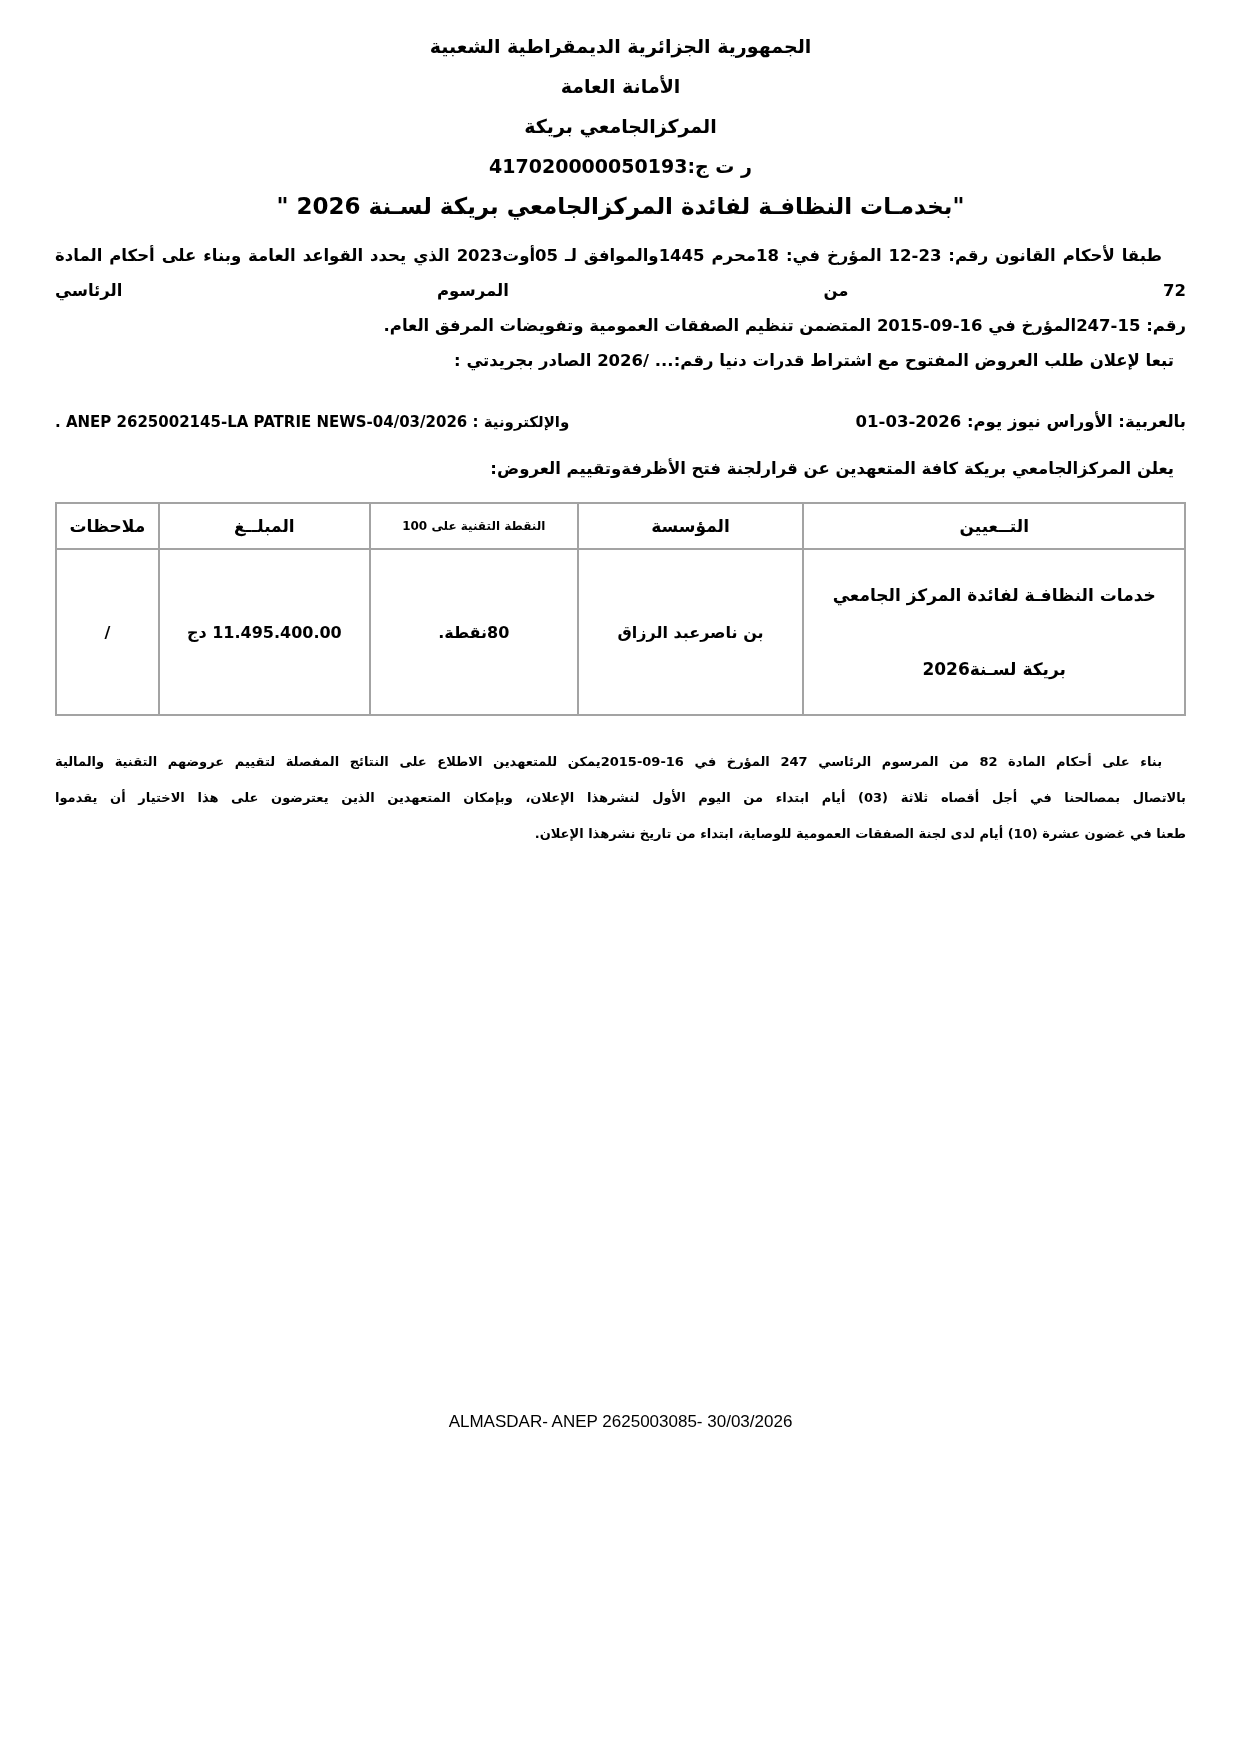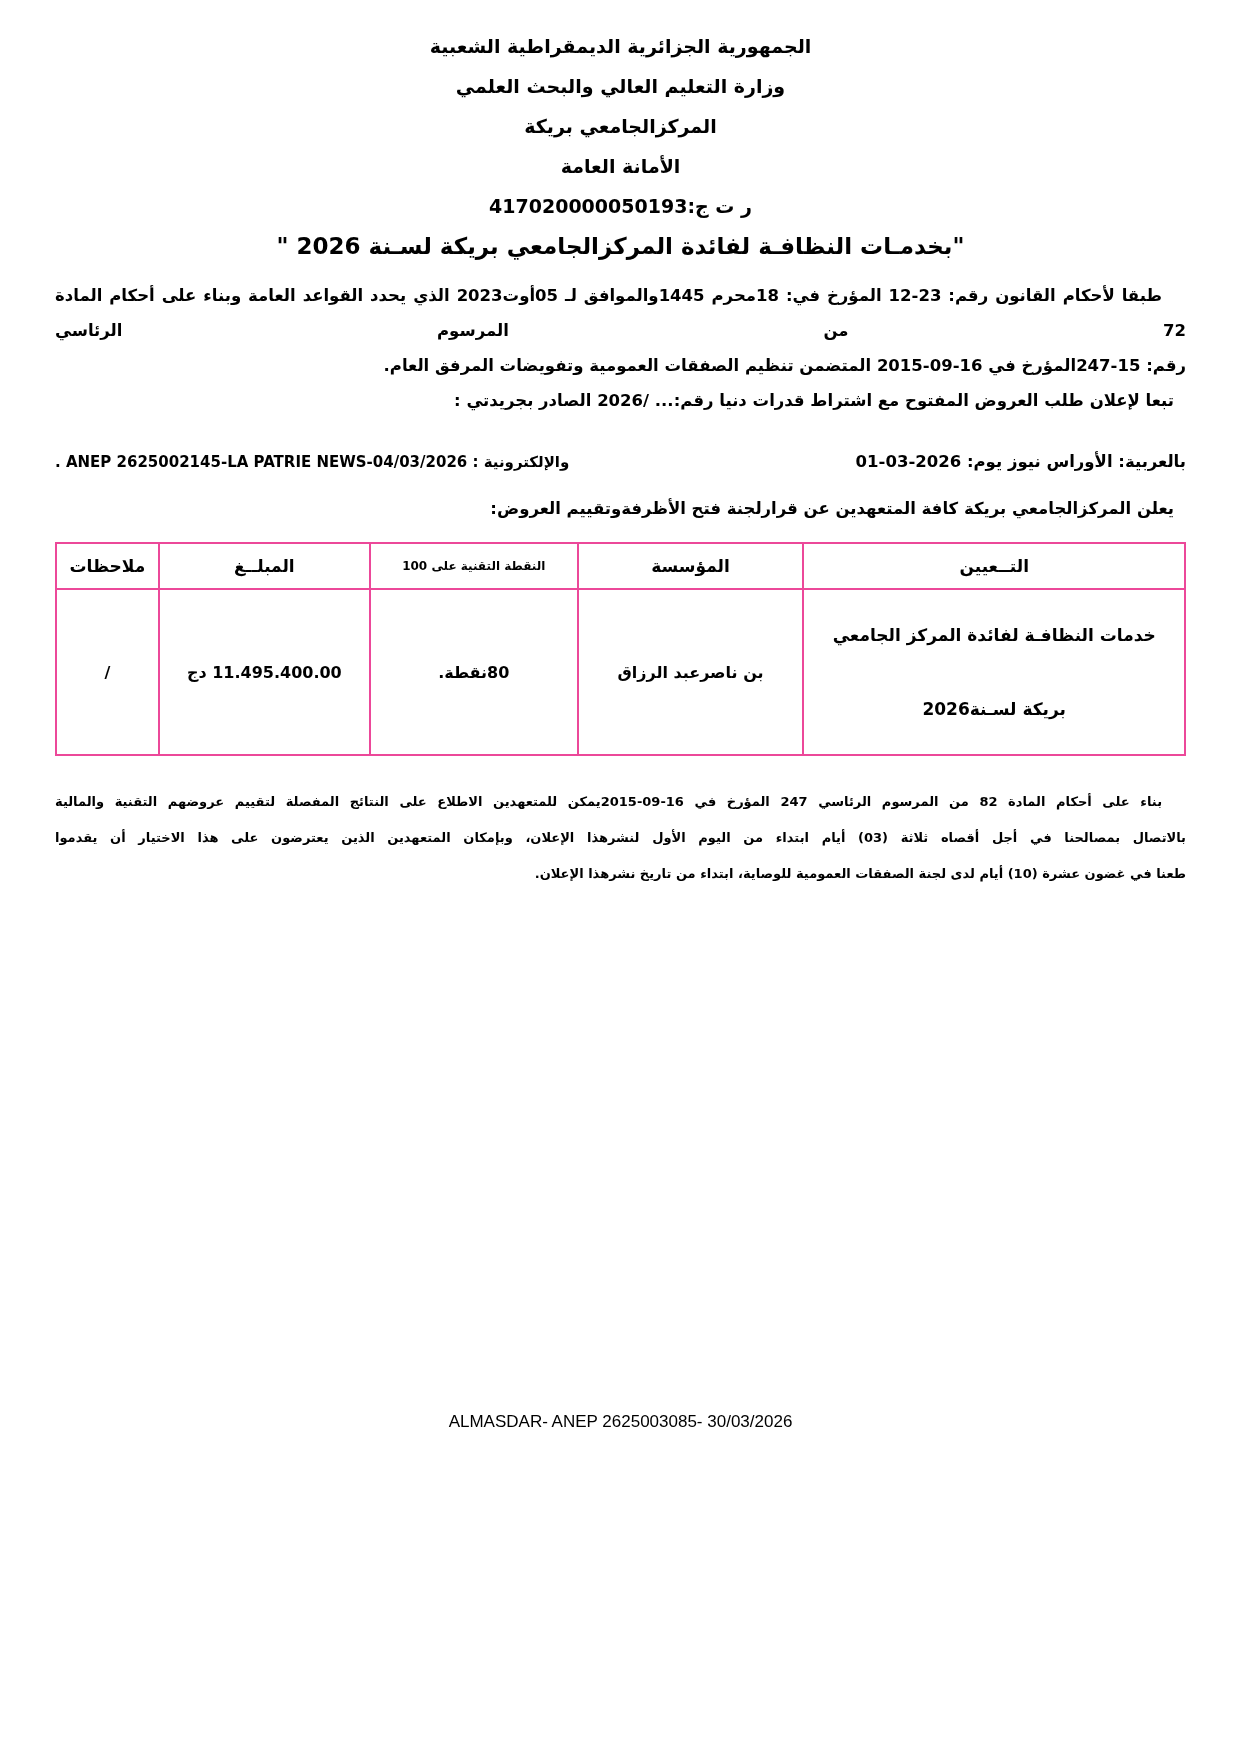--- a/index.html
+++ b/index.html
@@ -69,21 +69,21 @@
     margin-bottom: 16px;
   }
   table.results-table {
     width: 100%;
     border-collapse: collapse;
     table-layout: fixed;
     margin-top: 12px;
   }
   table.results-table th,
   table.results-table td {
-    border: 2px solid #ec4899;
+    border: 2px solid #a3a3a3;
     text-align: center;
     vertical-align: middle;
     padding: 4px 6px;
     box-sizing: border-box;
   }
   table.results-table th {
     height: 46px;
     font-size: 17px;
     font-weight: bold;
   }
@@ -128,23 +128,22 @@
     color: #000000;
   }
 </style>
 </head>
 <body>
 
 <div class="page">
 
   <div class="header-block">
     <div class="header-line">الجمهورية الجزائرية الديمقراطية الشعبية</div>
-    <div class="header-line">وزارة التعليم العالي والبحث العلمي</div>
+    <div class="header-line">الأمانة العامة</div>
     <div class="header-line">المركزالجامعي بريكة</div>
-    <div class="header-line">الأمانة العامة</div>
     <div class="header-line">ر ت ج:417020000050193</div>
     <div class="announcement-subject">"بخدمـات النظافـة لفائدة المركزالجامعي بريكة لسـنة 2026 "</div>
   </div>
 
   <div class="intro-block">
     <div class="body-line justify-line indent-md">طبقا لأحكام القانون رقم: 23-12 المؤرخ في: 18محرم 1445والموافق لـ 05أوت2023 الذي يحدد القواعد العامة وبناء على أحكام المادة 72 من المرسوم الرئاسي</div>
     <div class="body-line right-line">رقم: 15-247المؤرخ في 16-09-2015 المتضمن تنظيم الصفقات العمومية وتفويضات المرفق العام.</div>
     <div class="body-line right-line indent-sm">تبعا لإعلان طلب العروض المفتوح مع اشتراط قدرات دنيا رقم:... /2026 الصادر بجريدتي :</div>
 
     <div class="newspapers-row">

